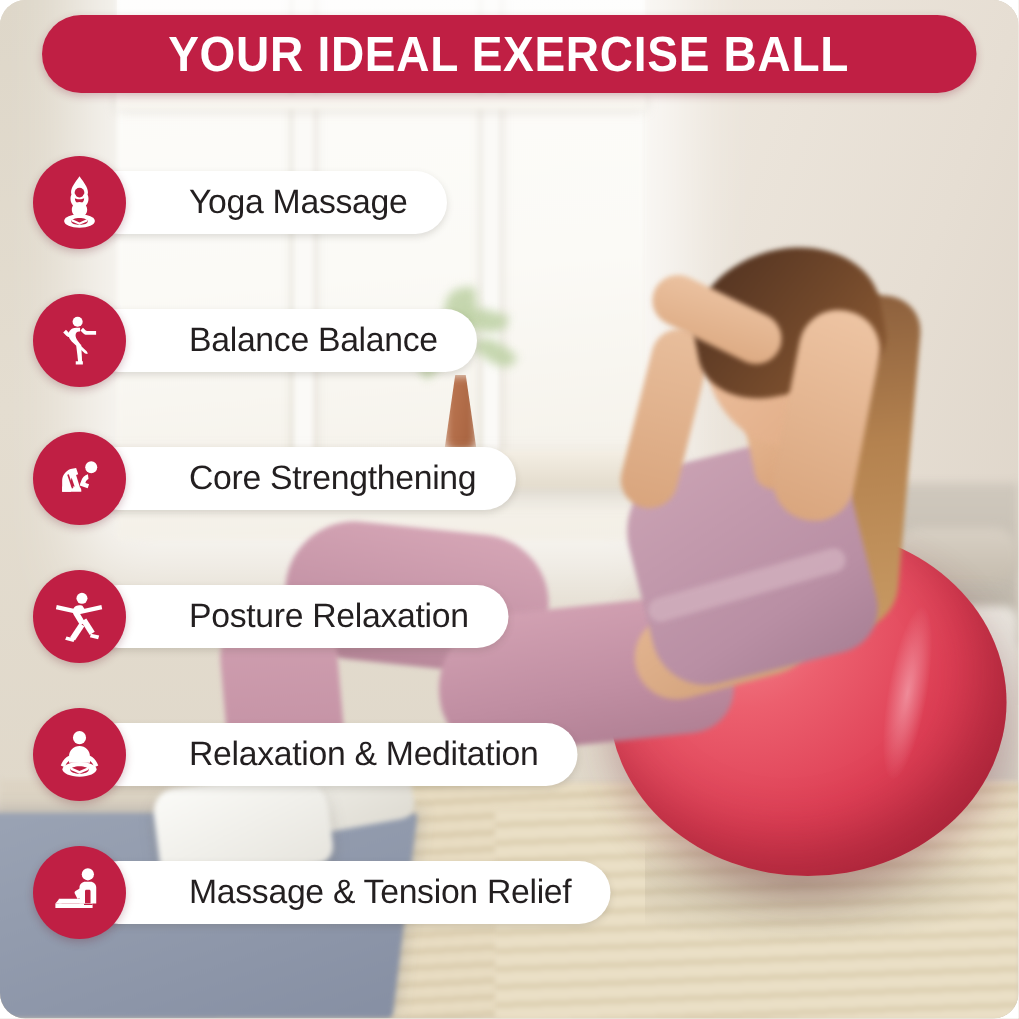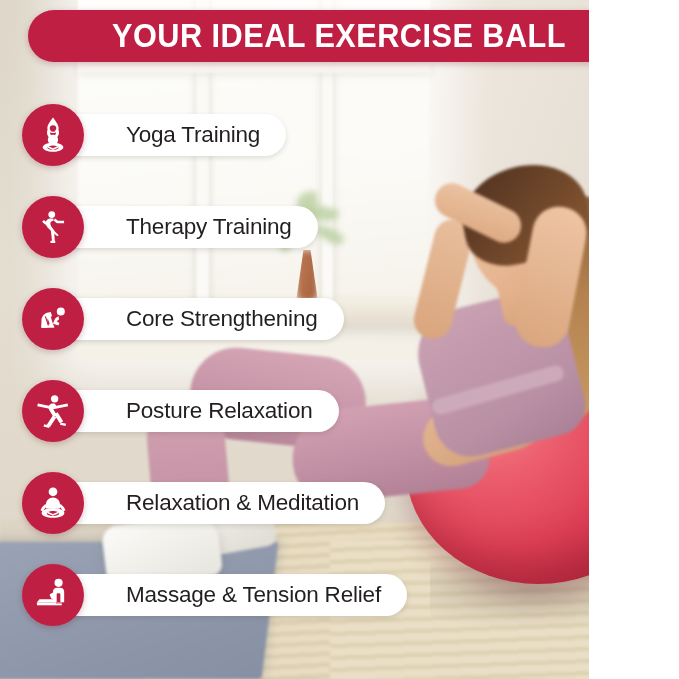--- a/index.html
+++ b/index.html
@@ -1,20 +1,21 @@
 <!DOCTYPE html>
 <html><head>
 <meta charset="utf-8">
 <style>
   html,body{margin:0;padding:0;background:#fff;}
   body{font-family:"Liberation Sans",sans-serif;}
 
   #infographic{
-    position:relative;width:589px;height:679px;overflow:hidden;
+    position:relative;width:679px;height:679px;overflow:hidden;
     background:#d9d2c4;
+    border-radius:17px;
   }
 
   
   .photo{position:absolute;inset:0;overflow:hidden;}
 
   
   .wall{position:absolute;inset:0;
     background:linear-gradient(180deg,#ded7c9 0%,#e4ddd0 40%,#ded6c7 100%);}
   .wall-right{position:absolute;left:430px;top:0;width:249px;height:470px;
     background:linear-gradient(110deg,#efe9e0 0%,#e6ded3 60%,#ddd4c8 100%);}
@@ -235,38 +236,38 @@
   </div>
 
   <div class="banner">
     <span class="banner-text">YOUR IDEAL EXERCISE BALL</span>
   </div>
 
   <div class="features">
 
     <div class="feature-row row-0">
       <div class="pill">
-        <span class="pill-label">Yoga Training</span>
+        <span class="pill-label">Yoga Massage</span>
       </div>
       <div class="icon-circle">
         <svg width="40" height="40" viewBox="0 0 64 64">
           <path fill="#fff" d="M32 4c-5 7-9 12-9 17 0 4.2 4 7.6 9 7.6s9-3.4 9-7.6c0-5-4-10-9-17z"></path>
           <circle fill="#c01f44" cx="32" cy="21.5" r="5.2"></circle>
           <path fill="#fff" d="M24.6 22.5c-1.4 1.2-2.2 3-2.2 5.4 0 3.4 1.3 6 3.6 8.3l3.4-3.6c-1.5-1.4-2.3-3-2.3-4.9 0-1.5.5-2.8 1.4-3.8zM39.4 22.5l-3.9 1.4c.9 1 1.4 2.3 1.4 3.8 0 1.9-.8 3.5-2.3 4.9l3.4 3.6c2.3-2.3 3.6-4.9 3.6-8.3 0-2.4-.8-4.2-2.2-5.4z"></path>
           <path fill="#fff" d="M32 31.5c-4.6 0-8.2 3.6-8.2 8.1 0 2.3.9 4.3 2.4 5.8h11.6c1.5-1.5 2.4-3.5 2.4-5.8 0-4.5-3.6-8.1-8.2-8.1z"></path>
           <path fill="#fff" d="M32 44.4c-9 0-16.4 3.2-16.4 7.2 0 4 7.4 7.2 16.4 7.2s16.4-3.2 16.4-7.2c0-4-7.4-7.2-16.4-7.2z"></path>
           <path fill="#c01f44" d="M32 48.6c-4.8 0-8.8 1.6-8.8 3.6s4 3.6 8.8 3.6 8.8-1.6 8.8-3.6-4-3.6-8.8-3.6z"></path>
           <path fill="#fff" d="M23.8 49.6l8.2 3.6 8.2-3.6v2.6L32 55.8l-8.2-3.6z"></path>
         </svg>
       </div>
     </div>
 
     <div class="feature-row row-1">
       <div class="pill">
-        <span class="pill-label">Therapy Training</span>
+        <span class="pill-label">Balance Balance</span>
       </div>
       <div class="icon-circle">
         <svg width="40" height="40" viewBox="0 0 64 64">
           <circle fill="#fff" cx="30" cy="12" r="5.4"></circle>
           <path fill="#fff" d="M28.5 18.5c-4.6 0-8.2 3-8.2 7.2 0 2.8 1.3 5.2 3.4 7.3l4.6 4.4h5.6l-3.8-5.2c-1.6-2.2-2.3-4-2.3-5.8 0-2.4 1.5-4 3.8-4h1v-3.9z"></path>
           <path fill="#fff" d="M33 21.2l3.2 3.2c.9.9 2 1.4 3.3 1.4h10.2v-4H40c-.5 0-.9-.2-1.3-.5l-3-3z"></path>
           <path fill="#fff" d="M14.6 23.4l3.4 3.4c.9.9 2 1.4 3.3 1.4h4.1v-4h-3.5c-.5 0-1-.2-1.3-.6l-3-3z"></path>
           <path fill="#fff" d="M28.4 36.4h5.4l1 18.6h-4.2z"></path>
           <path fill="#fff" d="M33.4 37.6l6.2 5.8c.9.9 1.2 2 .9 3.1l-2.6-.7-5.9-5.2z"></path>
           <path fill="#fff" d="M28 54h7.6v3.6H28z"></path>

